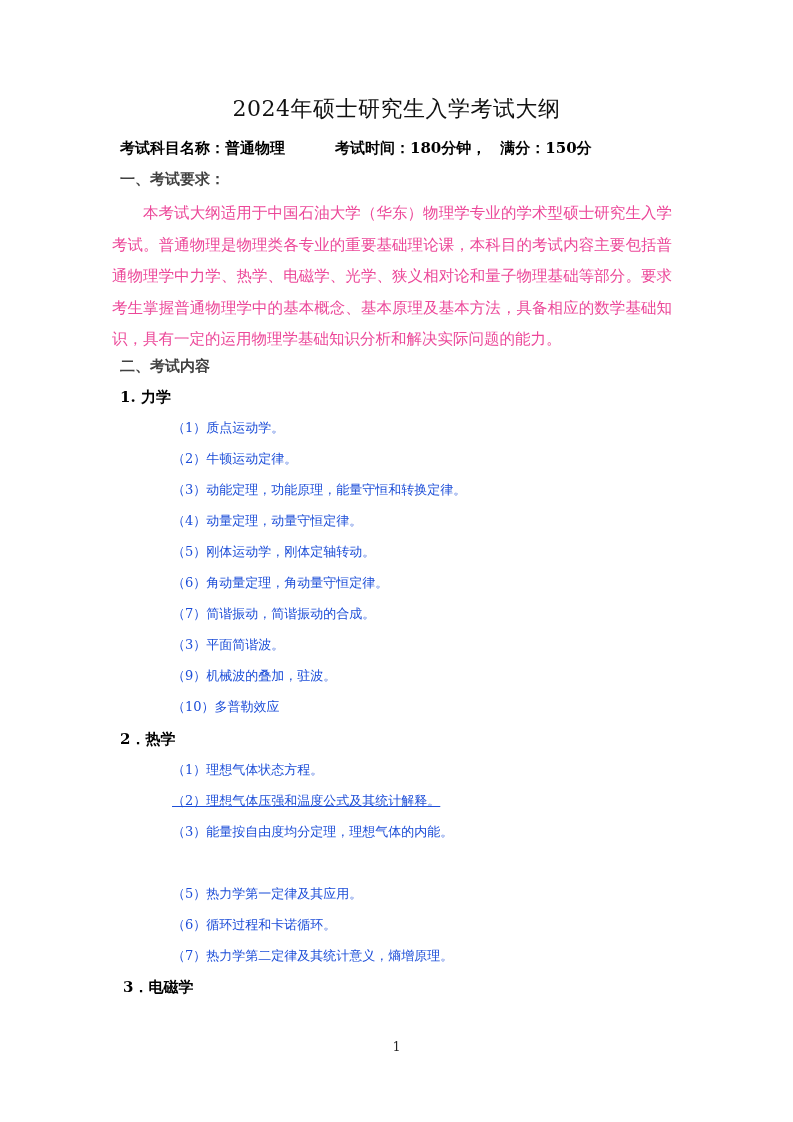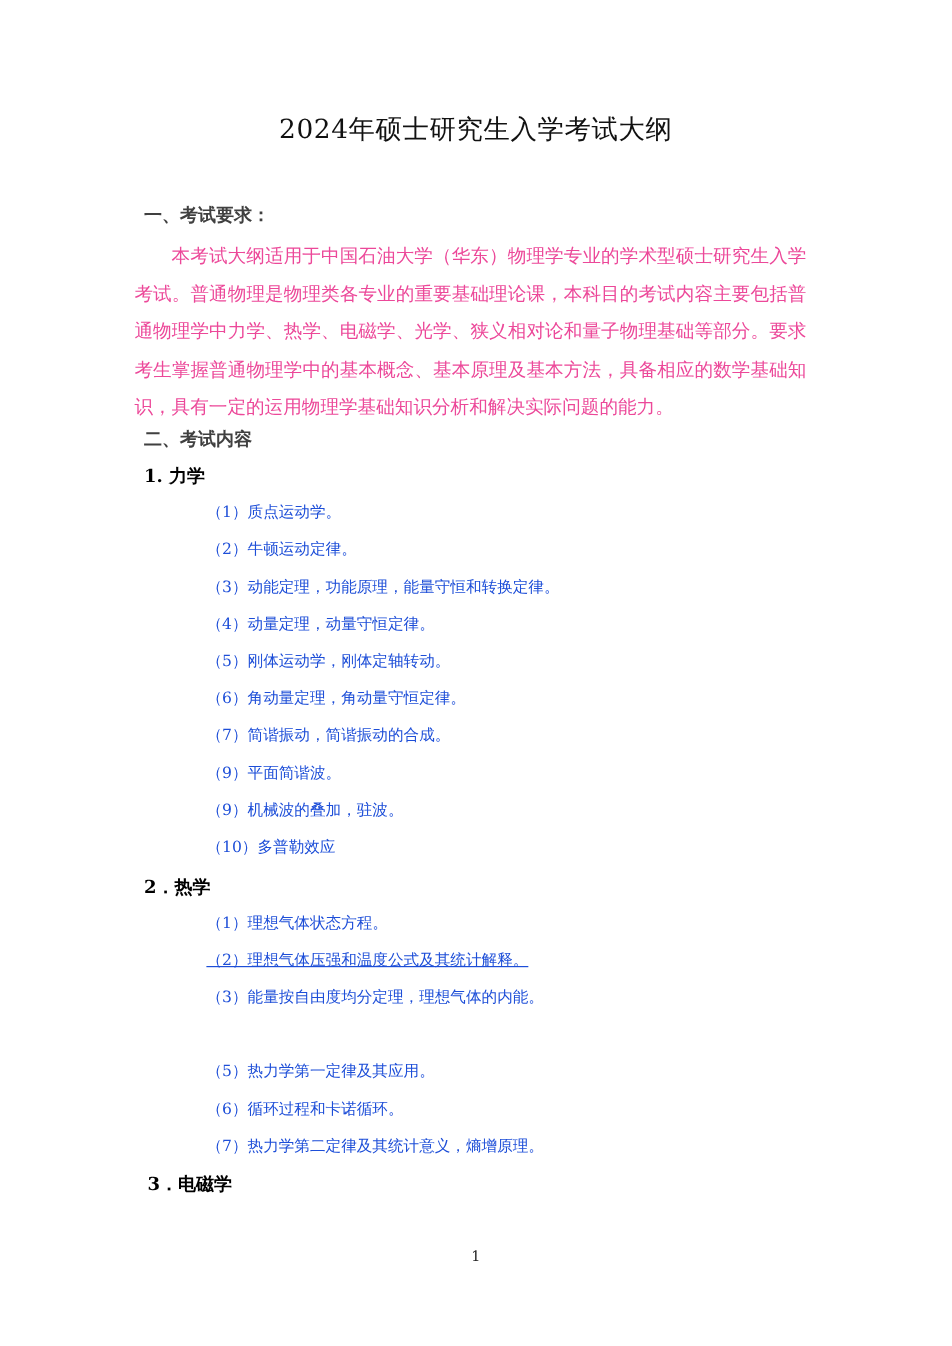--- a/index.html
+++ b/index.html
@@ -20,36 +20,39 @@
   .item { position: absolute; left: 172px; font-size: 13px; line-height: 22px; color: #1d4ed8; white-space: nowrap; }
   .pagenum { position: absolute; top: 1040px; left: 0; width: 793px; text-align: center; font-size: 12px; color: #222; }
 </style>
 </head>
 <body>
 
 <div class="page">
 
   <div class="title">2024年硕士研究生入学考试大纲</div>
 
+  <div class="meta">
+    <span>考试科目名称：</span><span>普通物理</span><span class="gap1"></span><span>考试时间：</span><span>180分钟，</span><span class="gap2"></span><span>满分：</span><span>150分</span>
+  </div>
 
   <div class="h1" style="top:168px;">一、考试要求：</div>
 
   <div class="para">本考试大纲适用于中国石油大学（华东）物理学专业的学术型硕士研究生入学考试。普通物理是物理类各专业的重要基础理论课，本科目的考试内容主要包括普通物理学中力学、热学、电磁学、光学、狭义相对论和量子物理基础等部分。要求考生掌握普通物理学中的基本概念、基本原理及基本方法，具备相应的数学基础知识，具有一定的运用物理学基础知识分析和解决实际问题的能力。</div>
 
   <div class="h1" style="top:355px;">二、考试内容</div>
 
   <div class="h2" style="top:386px;">1. 力学</div>
   <div class="item" style="top:417px;">（1）质点运动学。</div>
   <div class="item" style="top:448px;">（2）牛顿运动定律。</div>
   <div class="item" style="top:479px;">（3）动能定理，功能原理，能量守恒和转换定律。</div>
   <div class="item" style="top:510px;">（4）动量定理，动量守恒定律。</div>
   <div class="item" style="top:541px;">（5）刚体运动学，刚体定轴转动。</div>
   <div class="item" style="top:572px;">（6）角动量定理，角动量守恒定律。</div>
   <div class="item" style="top:603px;">（7）简谐振动，简谐振动的合成。</div>
-  <div class="item" style="top:634px;">（9）平面简谐波。</div>
+  <div class="item" style="top:634px;">（3）平面简谐波。</div>
   <div class="item" style="top:665px;">（9）机械波的叠加，驻波。</div>
   <div class="item" style="top:696px;">（10）多普勒效应</div>
 
   <div class="h2" style="top:728px;">2．热学</div>
   <div class="item" style="top:759px;">（1）理想气体状态方程。</div>
   <div class="item" style="top:790px;text-decoration:underline;">（2）理想气体压强和温度公式及其统计解释。</div>
   <div class="item" style="top:821px;">（3）能量按自由度均分定理，理想气体的内能。</div>
   <div class="item" style="top:883px;">（5）热力学第一定律及其应用。</div>
   <div class="item" style="top:914px;">（6）循环过程和卡诺循环。</div>
   <div class="item" style="top:945px;">（7）热力学第二定律及其统计意义，熵增原理。</div>

